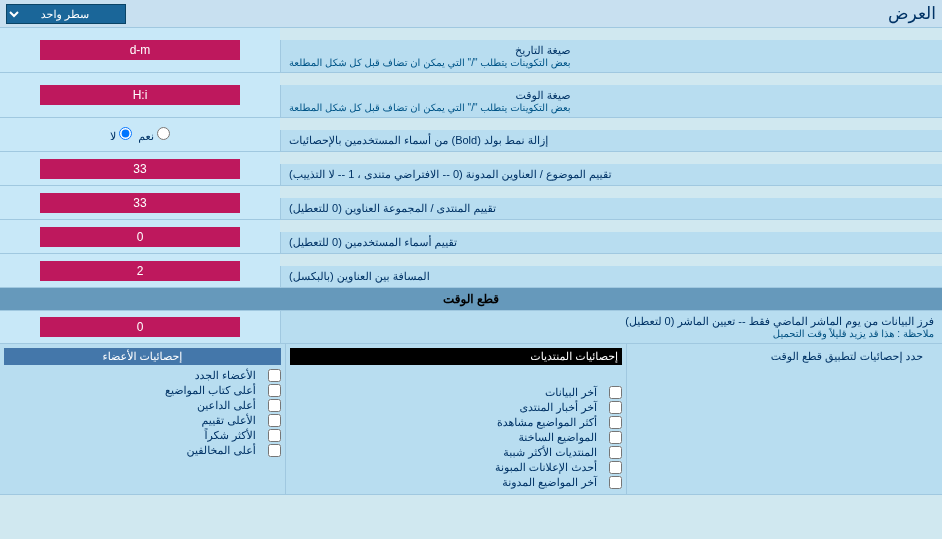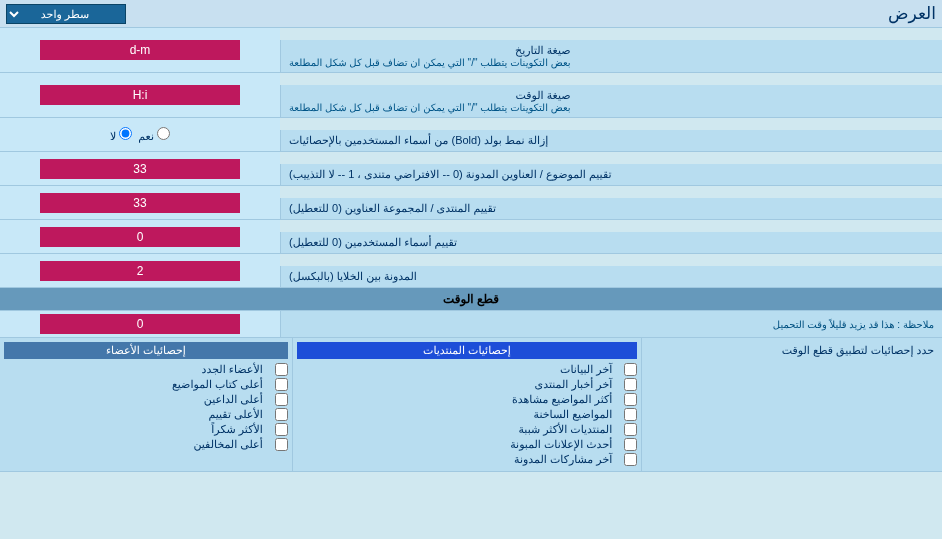--- a/index.html
+++ b/index.html
@@ -244,48 +244,49 @@
   <div class="label-cell">
     <span>تقييم أسماء المستخدمين (0 للتعطيل)</span>
   </div>
   <div class="input-cell">
     <input class="input-box" type="text" value="0" style="">
   </div>
 </div>
 
 <div class="row">
   <div class="label-cell">
-    <span>المدونة بين الخلايا (بالبكسل)</span>
+    <span>المسافة بين العناوين (بالبكسل)</span>
   </div>
   <div class="input-cell">
     <input class="input-box" type="text" value="2" style="">
   </div>
 </div>
 
 <div class="section-header-row">
   <div class="section-header">قطع الوقت</div>
 </div>
 
 <div class="bottom-section">
   <div class="bottom-label">
+    <span>فرز البيانات من يوم الماشر الماضي فقط -- تعيين الماشر (0 لتعطيل)</span>
     <small>ملاحظة : هذا قد يزيد قليلاً وقت التحميل</small>
   </div>
   <div class="bottom-input-cell">
     <input class="input-box" type="text" value="0" style="">
   </div>
 </div>
 
 <div style="display:flex; width:100%; background:#b8ddf0; border-bottom:1px solid #a0c8e0; min-height:120px;">
 
-  <div style="flex:1; padding:6px 8px; text-align:right; color:#003366; font-size:11px; border-left:1px solid #a0c8e0;">
+  <div style="flex:1; padding:6px 19px; text-align:right; color:#003366; font-size:11px; border-left:1px solid #a0c8e0;">
     <span>حدد إحصائيات لتطبيق قطع الوقت</span>
   </div>
 
   <div style="flex:1.2; padding:4px; border-left:1px solid #a0c8e0;">
-    <div style="background:#1d4ed8; color:white; text-align:center; padding:2px 4px; font-size:11px; margin-bottom:3px;">إحصائيات المنتديات</div>
+    <div style="background:#000000; color:white; padding:2px 4px; font-size:11px; margin-bottom:20px;">إحصائيات المنتديات</div>
     <div class="checkbox-row">
         <input type="checkbox" style="">
         <label>آخر البيانات</label>
       </div>
     <div class="checkbox-row">
         <input type="checkbox" style="">
         <label>آخر أخبار المنتدى</label>
       </div>
     <div class="checkbox-row">
         <input type="checkbox" style="">
@@ -298,21 +299,21 @@
     <div class="checkbox-row">
         <input type="checkbox" style="">
         <label>المنتديات الأكثر شببة</label>
       </div>
     <div class="checkbox-row">
         <input type="checkbox" style="">
         <label>أحدث الإعلانات المبونة</label>
       </div>
     <div class="checkbox-row">
         <input type="checkbox" style="">
-        <label>آخر مشاركات المدونة</label>
+        <label>آخر المواضيع المدونة</label>
       </div>
   </div>
 
   <div style="flex:1; padding:4px;">
     <div style="background:#4477aa; color:white; text-align:center; padding:2px 4px; font-size:11px; margin-bottom:3px;">إحصائيات الأعضاء</div>
     <div class="checkbox-row">
         <input type="checkbox" style="">
         <label>الأعضاء الجدد</label>
       </div>
     <div class="checkbox-row">

